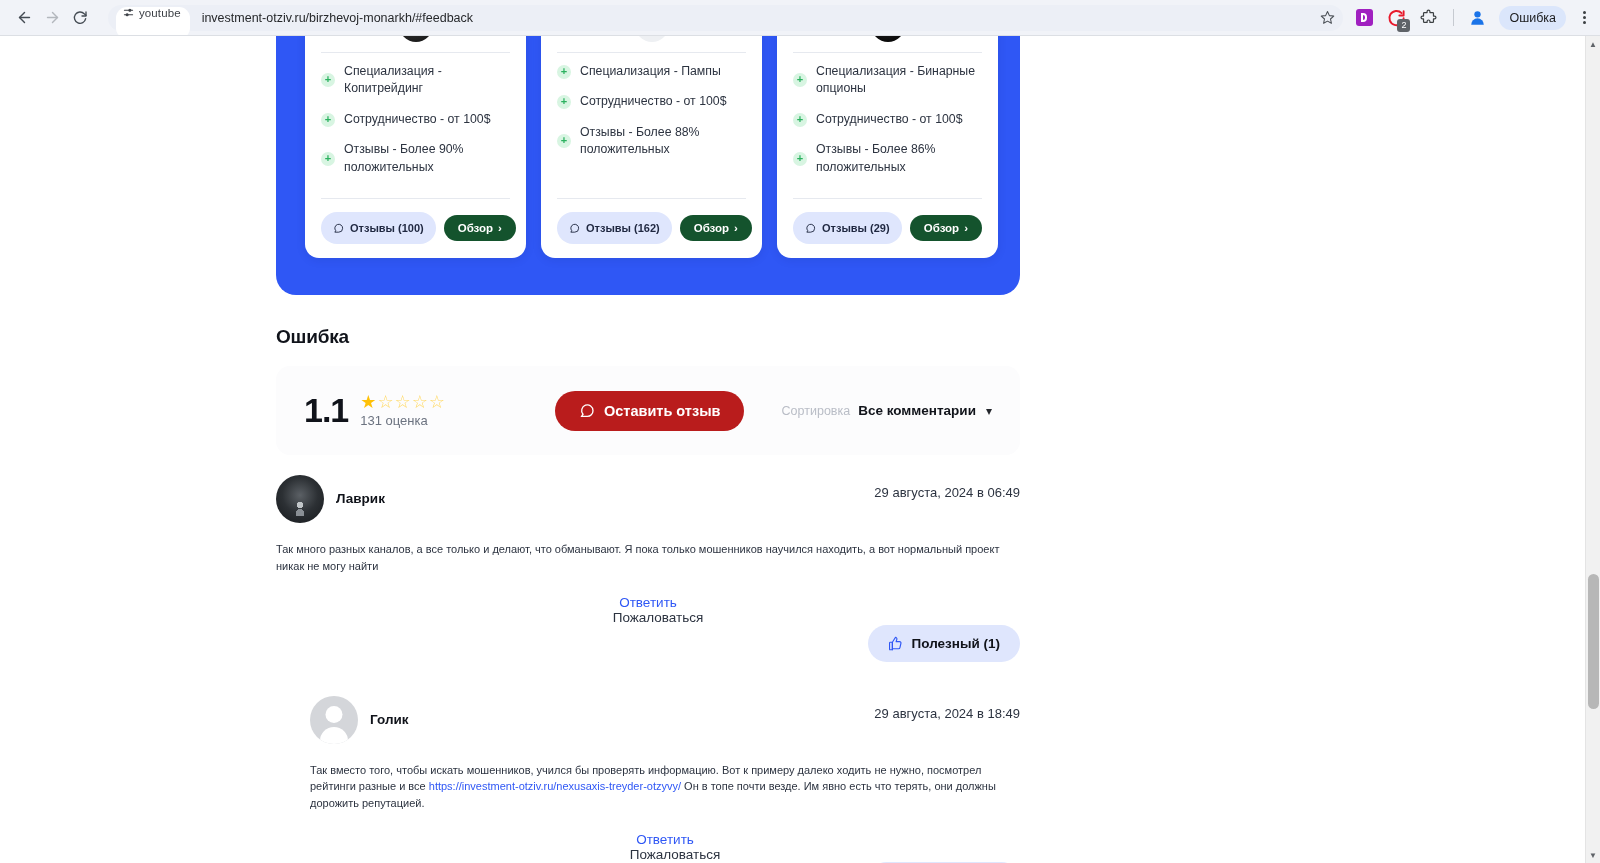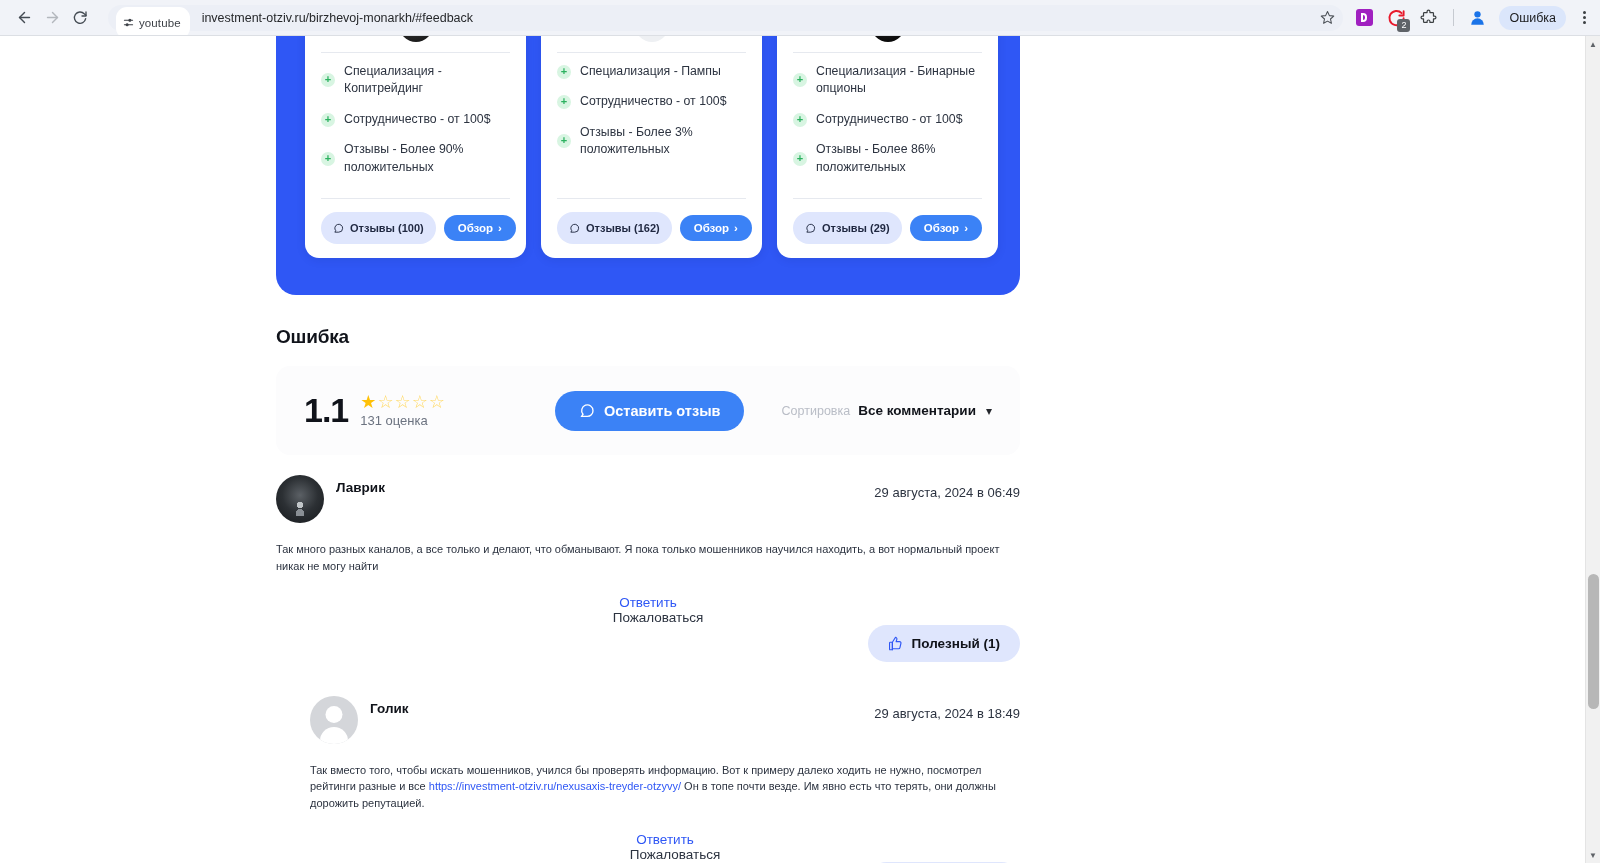--- a/index.html
+++ b/index.html
@@ -27,21 +27,21 @@
   .nav-btn svg { display: block; }
 
   .omnibox {
     flex: 1; height: 26px; margin-left: 14px; margin-right: 10px;
     background: #eceff6; border-radius: 14px;
     display: flex; align-items: center; padding: 0 8px;
     position: relative;
   }
   .search-chip {
     height: 32px; background: #ffffff; border-radius: 11px;
-    display: flex; align-items: center; gap: 5px;
+    display: flex; gap: 5px;
     padding: 0 9px 0 7px; flex: none; margin-top: 10px;
   }
   .search-chip .chip-label {
     font-size: 11.5px; color: #3b3f45; letter-spacing: .1px;
   }
   .url-text {
     margin-left: 12px; font-size: 12.5px; color: #26282b;
     white-space: nowrap; overflow: hidden;
   }
   .star-btn { margin-left: auto; color: #4a4f55; display: flex; }
@@ -118,21 +118,21 @@
     display: flex; align-items: center; justify-content: space-between;
     padding: 13px 0 14px; gap: 8px;
   }
   .btn-reviews {
     background: #dfe6fd; color: #1f2740; border: none;
     border-radius: 16px; height: 26px; padding: 16px 12px;
     font-size: 11px; font-weight: 700; display: flex; align-items: center; gap: 6px;
     font-family: "Liberation Sans", sans-serif; white-space: nowrap;
   }
   .btn-review-main {
-    background: #3b82f6; color: #fff; border: none;
+    background: #14532d; color: #fff; border: none;
     border-radius: 16px; height: 26px; padding: 0 14px;
     font-size: 11.5px; font-weight: 700; display: flex; align-items: center; gap: 5px;
     font-family: "Liberation Sans", sans-serif; white-space: nowrap;
   }
 
   
   .reviews-wrap { position: absolute; left: 276px; top: 290px; width: 744px; }
   .reviews-title {
     font-size: 19px; font-weight: 700; color: #10131a; letter-spacing: -.2px;
   }
@@ -140,21 +140,21 @@
     margin-top: 18px; background: #fcfcfd; border-radius: 14px;
     height: 89px; display: flex; align-items: center; padding: 0 28px;
   }
   .score { font-size: 34px; font-weight: 700; color: #10131a; letter-spacing: -1px; }
   .score-right { margin-left: 12px; }
   .stars { display: flex; gap: 1px; }
   .star { font-size: 18px; line-height: 18px; color: #ffc107; }
   .star.empty { color: #ffd964; }
   .rating-count { font-size: 13px; color: #6c7380; margin-top: 2px; }
   .btn-leave {
-    margin-left: 110px; background: #3b82f6; color: #fff; border: none;
+    margin-left: 110px; background: #b91c1c; color: #fff; border: none;
     border-radius: 22px; height: 40px; padding: 0 24px;
     font-size: 14.5px; font-weight: 700; display: flex; align-items: center; gap: 9px;
     font-family: "Liberation Sans", sans-serif;
   }
   .sort-wrap { margin-left: auto; display: flex; align-items: center; gap: 8px; text-align: center; }
   .sort-label { font-size: 12.5px; color: #b9bdc6; }
   .sort-value { font-size: 13.5px; font-weight: 700; color: #10131a; }
   .chev { color: #23262c; font-size: 12px; margin-left: 2px; }
 
   
@@ -175,21 +175,21 @@
   .avatar.blank::before {
     content: ""; position: absolute; left: 50%; top: 10px;
     width: 17px; height: 17px; border-radius: 50%;
     background: #fff; transform: translateX(-50%);
   }
   .avatar.blank::after {
     content: ""; position: absolute; left: 50%; bottom: 0;
     width: 28px; height: 17px; border-radius: 14px 14px 0 0;
     background: #fff; transform: translateX(-50%);
   }
-  .cmt-name { font-size: 13.5px; font-weight: 700; color: #10131a; margin-left: 12px; margin-top: 5px; }
+  .cmt-name { font-size: 13.5px; font-weight: 700; color: #10131a; margin-left: 12px; margin-top: 16px; }
   .cmt-date { margin-left: auto; font-size: 13px; color: #2c3340; margin-top: 10px; }
   .cmt-body {
     margin-top: 18px; font-size: 11px; line-height: 1.53; color: #2c3340;
     max-width: 744px;
   }
   .cmt-body a { color: #2f57f5; text-decoration: none; }
   .cmt-foot { margin-top: 20px; display: flex; align-items: center; flex-direction: column; }
   .link-reply { font-size: 13.5px; color: #2f57f5; }
   .link-report { font-size: 13.5px; color: #2c3340; margin-left: 20px; }
   .btn-helpful {
@@ -338,21 +338,21 @@
             <li class="feat">
                 <span class="plus-badge">+</span>
                 <span>Специализация - Пампы</span>
               </li>
             <li class="feat">
                 <span class="plus-badge">+</span>
                 <span>Сотрудничество - от 100$</span>
               </li>
             <li class="feat">
                 <span class="plus-badge">+</span>
-                <span>Отзывы - Более 3% положительных</span>
+                <span>Отзывы - Более 88% положительных</span>
               </li>
           </ul>
           <div class="pcard-foot-sep"></div>
           <div class="pcard-actions">
             <button class="btn-reviews">
               <svg width="11" height="11" viewBox="0 0 24 24" fill="none" stroke="#1f2740" stroke-width="2">
                   <path d="M21 11.5a8.5 8.5 0 0 1-8.5 8.5H4l2-3.2A8.5 8.5 0 1 1 21 11.5z"></path>
                 </svg>
               <span>Отзывы (162)</span>
             </button>

